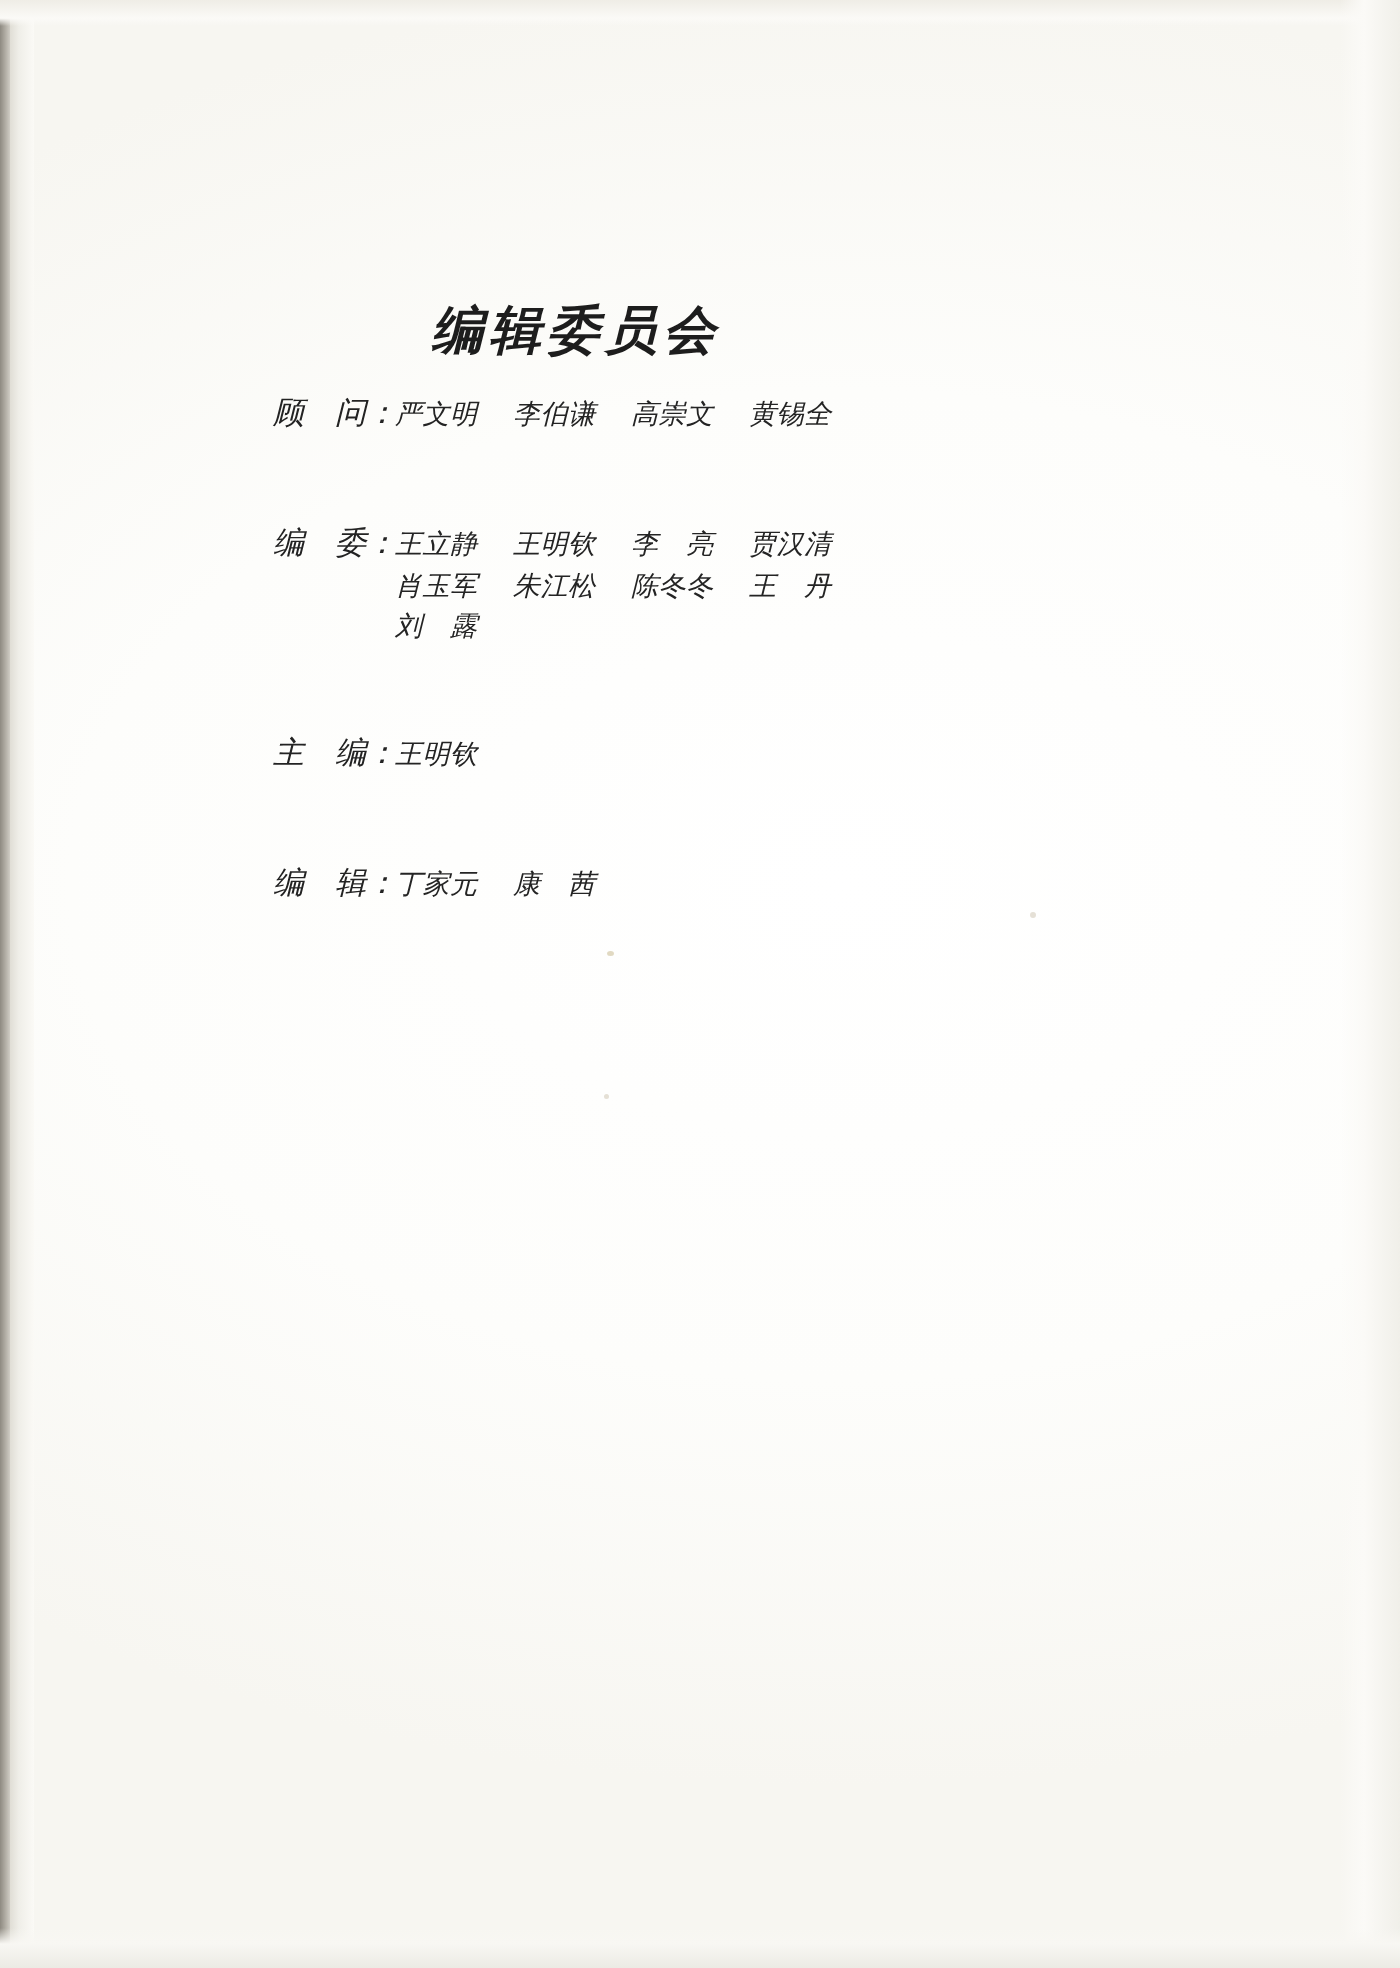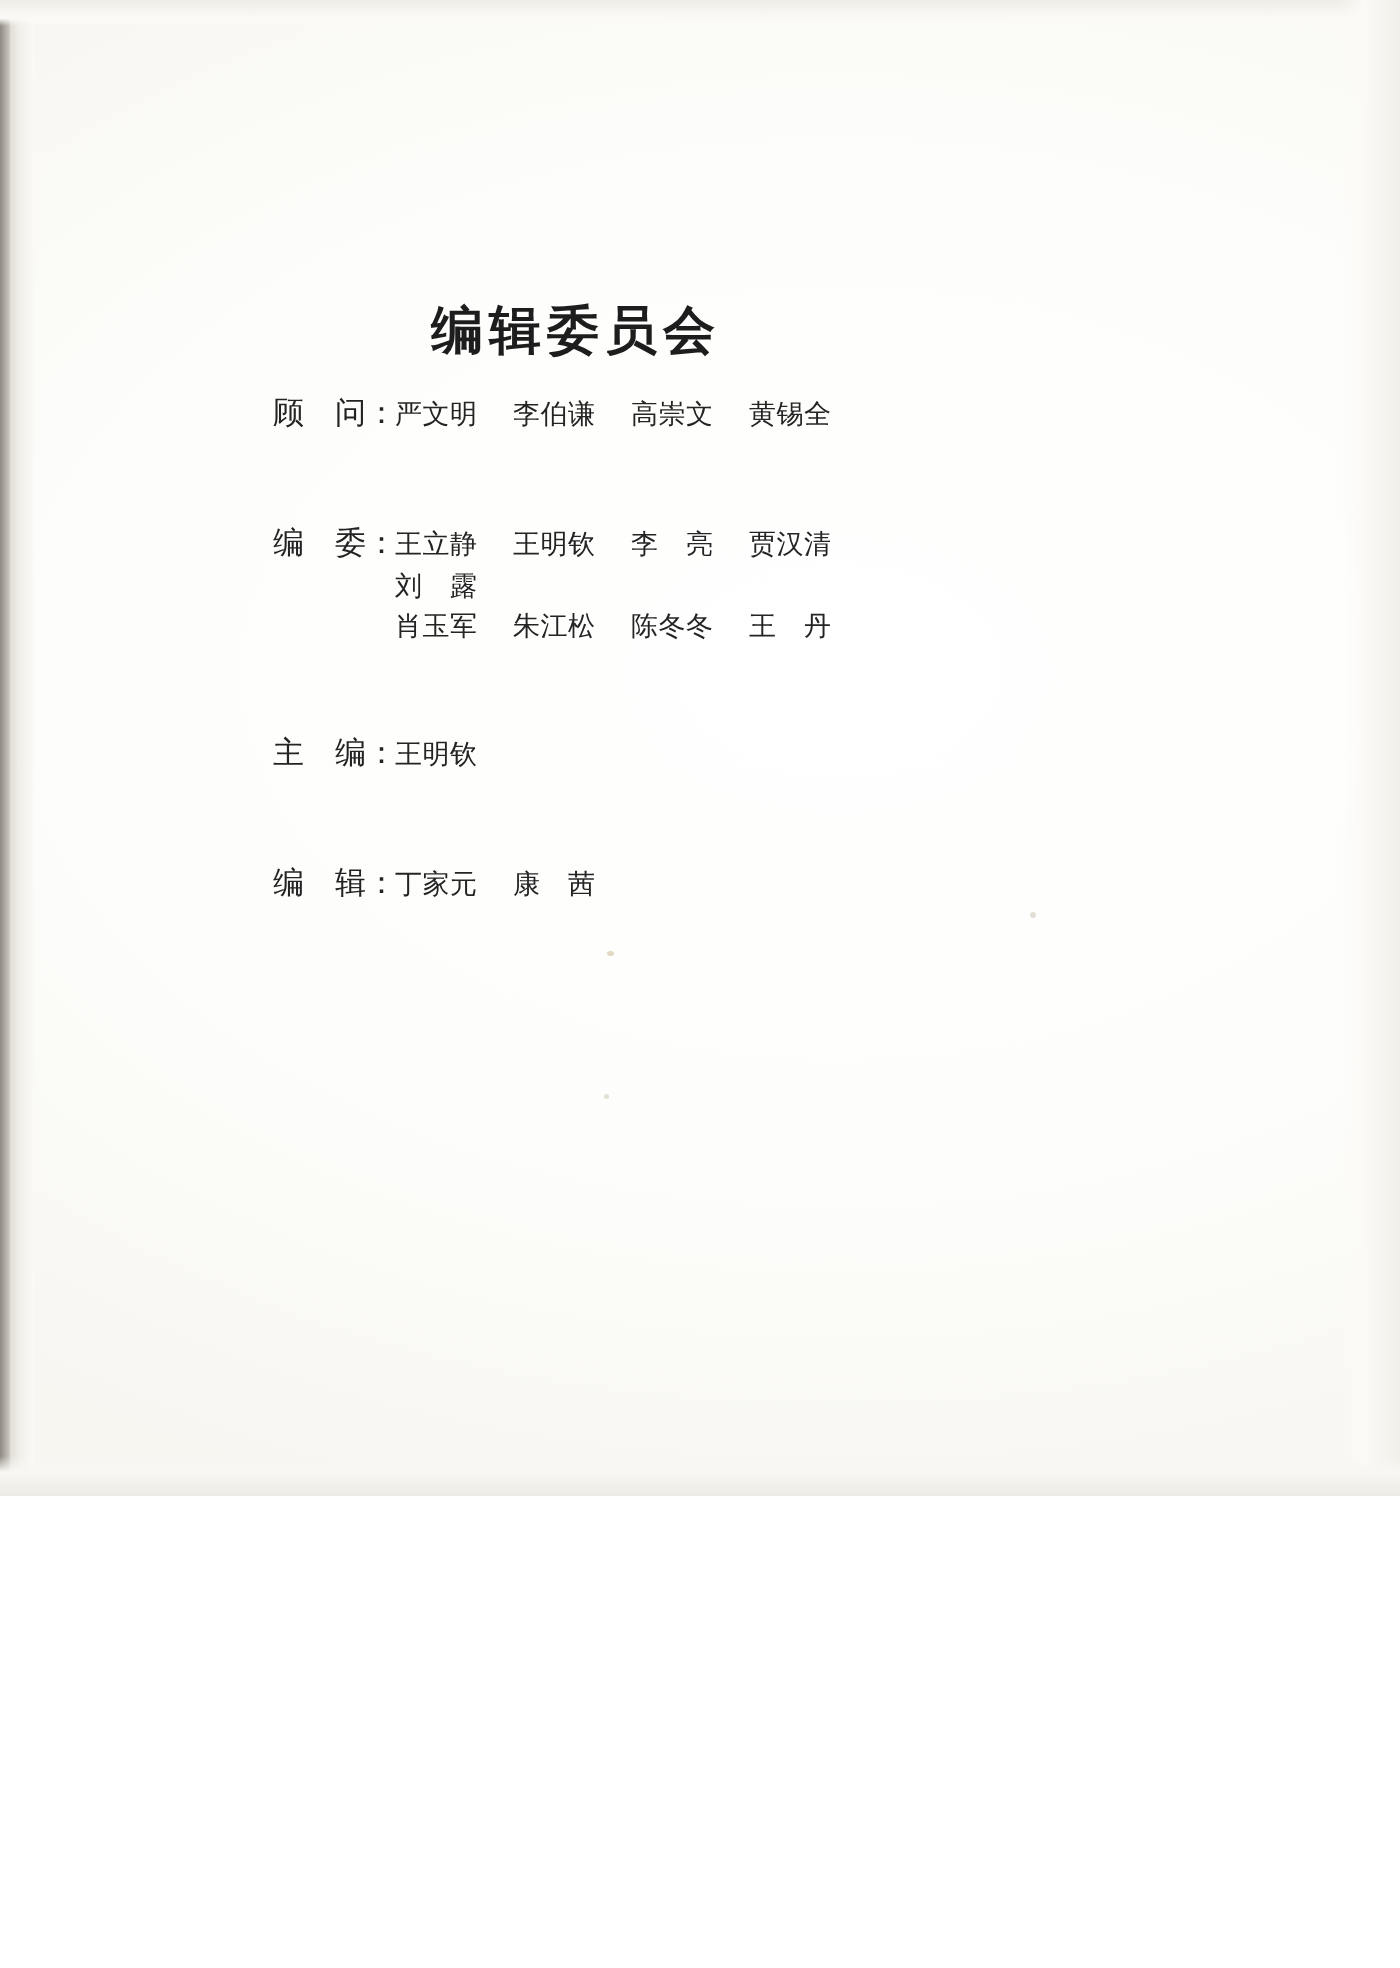--- a/index.html
+++ b/index.html
@@ -12,24 +12,25 @@
     height: 1968px;
     background: #ffffff;
     font-family: "DejaVu Serif", "Liberation Serif", serif;
     overflow: hidden;
   }
 
   
   .page {
     position: relative;
     width: 1400px;
-    height: 1496px;
+    height: 1968px;
     background:
       radial-gradient(ellipse 1400px 900px at 60% 45%, #ffffff 0%, #fdfdfb 55%, #f7f6f1 100%);
     overflow: hidden;
+    font-style: italic;
   }
   
   .scan-edge-left {
     position: absolute;
     left: 0; top: 0;
     width: 34px; height: 1968px;
     background: linear-gradient(to right, #b9b5ac 0%, #d9d6cd 18%, #efeee8 55%, #fbfaf6 100%);
   }
   .scan-edge-left-dark {
     position: absolute;
@@ -170,32 +171,32 @@
           <div class="names">
             <div class="name">王立静</div>
             <div class="name">王明钦</div>
             <div class="name">李　亮</div>
             <div class="name">贾汉清</div>
           </div>
         </div>
         <div class="section-row">
           <div class="label spacer"></div>
           <div class="names">
-            <div class="name">刘　露</div>
-          </div>
-        </div>
-        <div class="section-row">
-          <div class="label spacer"></div>
-          <div class="names">
             <div class="name">肖玉军</div>
             <div class="name">朱江松</div>
             <div class="name">陈冬冬</div>
             <div class="name">王　丹</div>
           </div>
         </div>
+        <div class="section-row">
+          <div class="label spacer"></div>
+          <div class="names">
+            <div class="name">刘　露</div>
+          </div>
+        </div>
       </div>
 
       <div class="row-gap"></div>
 
       <div class="section">
         <div class="section-row">
           <div class="label">主　编：</div>
           <div class="names">
             <div class="name">王明钦</div>
           </div>

